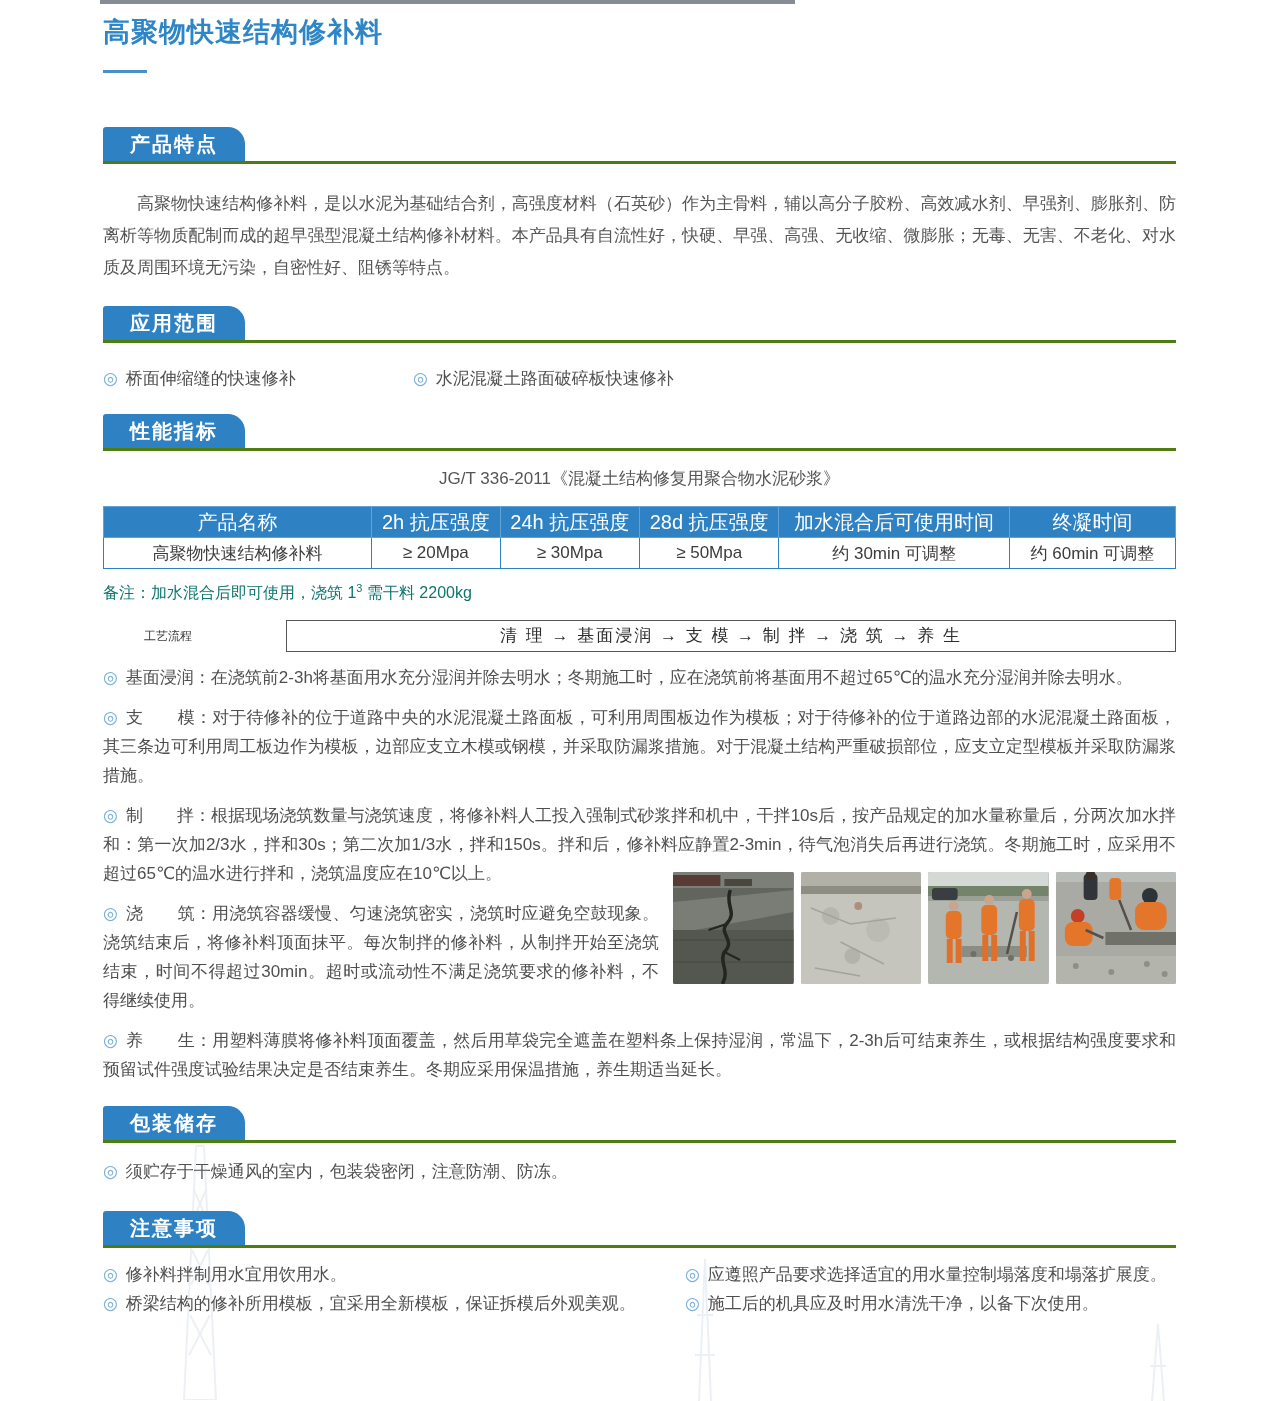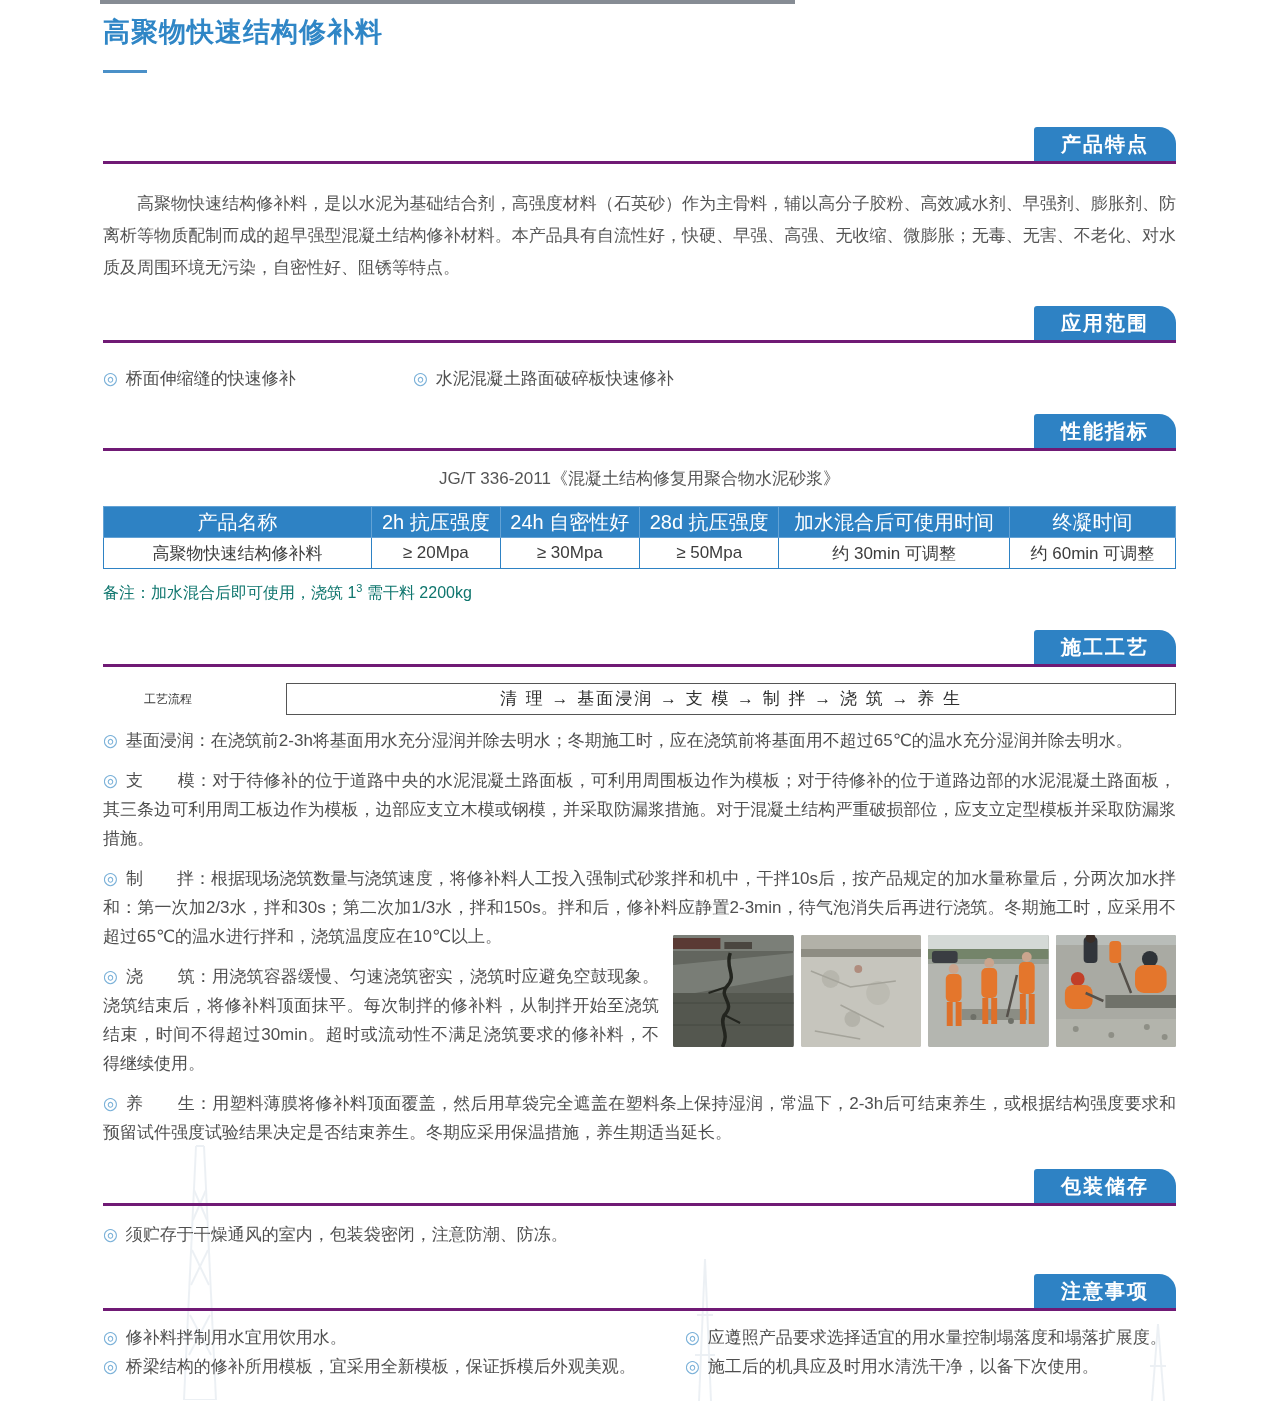--- a/index.html
+++ b/index.html
@@ -11,21 +11,21 @@
     color:#4f4f4f;
     position:relative;
     overflow:hidden;
   }
   .top-cut-strip { position:absolute; left:100px; top:0; width:695px; height:4px; background:#5d6570; opacity:.75; }
   .content { position:relative; z-index:2; padding:14px 103px 0 103px; }
 
   h1.page-title { margin:0; font-size:27px; font-weight:bold; color:#2f86c6; letter-spacing:1px; }
   .title-dash { width:44px; height:3px; background:#4a90c8; margin-top:20px; }
 
-  .sec-head { border-bottom:3px solid #701a75; line-height:0;text-align:right; }
+  .sec-head { border-bottom:3px solid #4d7c0f; line-height:0; }
   .sec-tab {
     display:inline-block; background:#2e82c4; color:#fff;
     font-size:20px; font-weight:bold; line-height:34px;
     padding:0 27px; letter-spacing:2px;
     border-radius:3px 17px 0 0;
   }
   .mt-feat { margin-top:54px; }
   .mt-app  { margin-top:22px; }
   .mt-perf { margin-top:24px; }
   .mt-proc { margin-top:26px; }
@@ -128,42 +128,39 @@
         <col style="width:12%">
         <col style="width:13%">
       <col style="width:13%">
         <col style="width:21.5%">
         <col style="width:15.5%">
     </colgroup>
     <thead>
       <tr>
         <th>产品名称</th>
         <th>2h 抗压强度</th>
-        <th>24h 自密性好</th>
+        <th>24h 抗压强度</th>
         <th>28d 抗压强度</th>
         <th>加水混合后可使用时间</th>
         <th>终凝时间</th>
       </tr>
     </thead>
     <tbody>
       <tr>
         <td>高聚物快速结构修补料</td>
         <td>≥ 20Mpa</td>
         <td>≥ 30Mpa</td>
         <td>≥ 50Mpa</td>
         <td>约 30min 可调整</td>
         <td>约 60min 可调整</td>
       </tr>
     </tbody>
   </table>
   <p class="perf-note"><span>备注：加水混合后即可使用，浇筑 1</span><sup>3</sup><span> 需干料 2200kg</span></p>
 
-  <div class="sec-head mt-proc">
-    <span class="sec-tab">施工工艺</span>
-  </div>
   <div class="flow-row">
     <div class="flow-label">工艺流程</div>
     <div class="flow-box">清 理 → 基面浸润 → 支 模 → 制 拌 → 浇 筑 → 养 生</div>
   </div>
 
   <p class="step"><span class="bullet">◎</span><span>基面浸润：在浇筑前2-3h将基面用水充分湿润并除去明水；冬期施工时，应在浇筑前将基面用不超过65℃的温水充分湿润并除去明水。</span></p>
   <p class="step"><span class="bullet">◎</span><span>支　　模：对于待修补的位于道路中央的水泥混凝土路面板，可利用周围板边作为模板；对于待修补的位于道路边部的水泥混凝土路面板，其三条边可利用周工板边作为模板，边部应支立木模或钢模，并采取防漏浆措施。对于混凝土结构严重破损部位，应支立定型模板并采取防漏浆措施。</span></p>
   <p class="step"><span class="bullet">◎</span><span>制　　拌：根据现场浇筑数量与浇筑速度，将修补料人工投入强制式砂浆拌和机中，干拌10s后，按产品规定的加水量称量后，分两次加水拌和：第一次加2/3水，拌和30s；第二次加1/3水，拌和150s。拌和后，修补料应静置2-3min，待气泡消失后再进行浇筑。冬期施工时，应采用不超过65℃的温水进行拌和，浇筑温度应在10℃以上。</span></p>
 
   <div class="qz-row">

